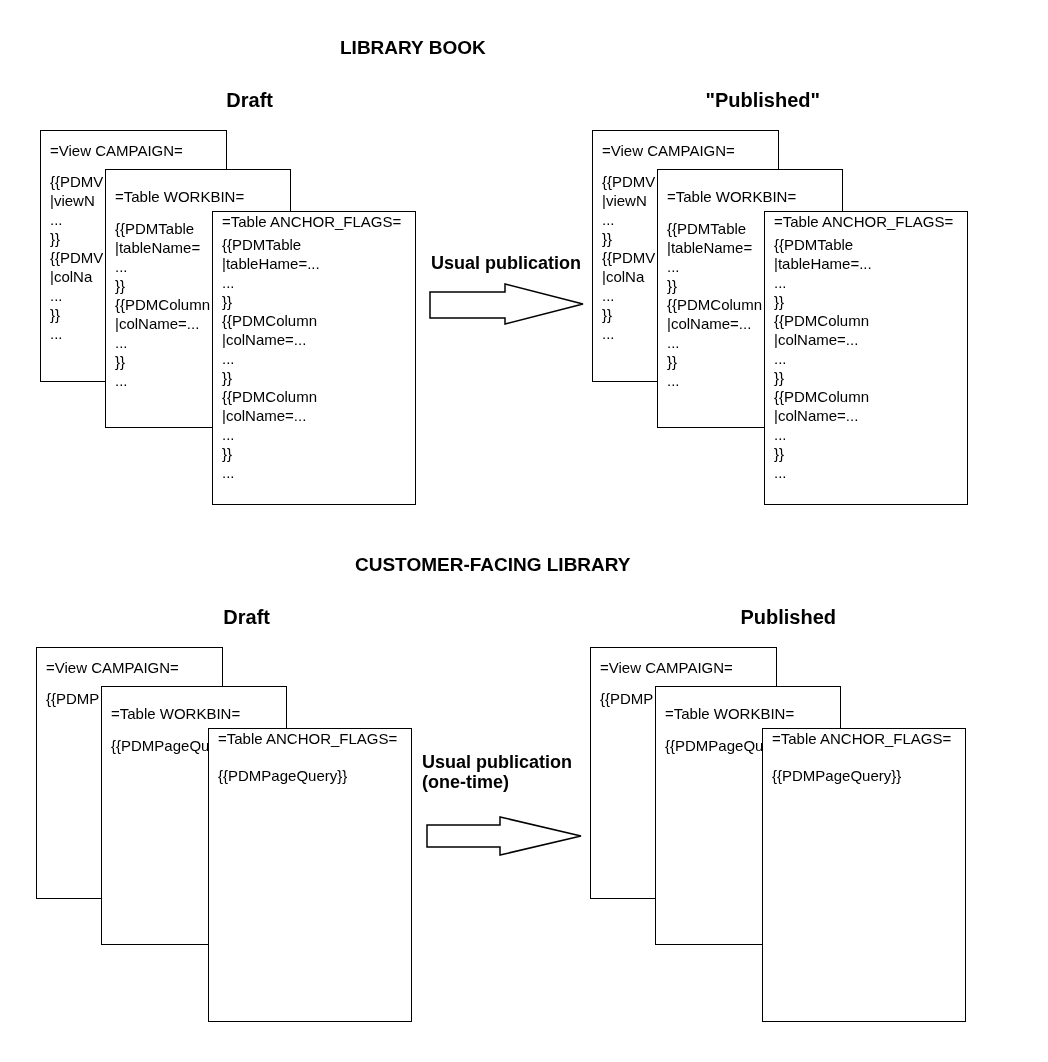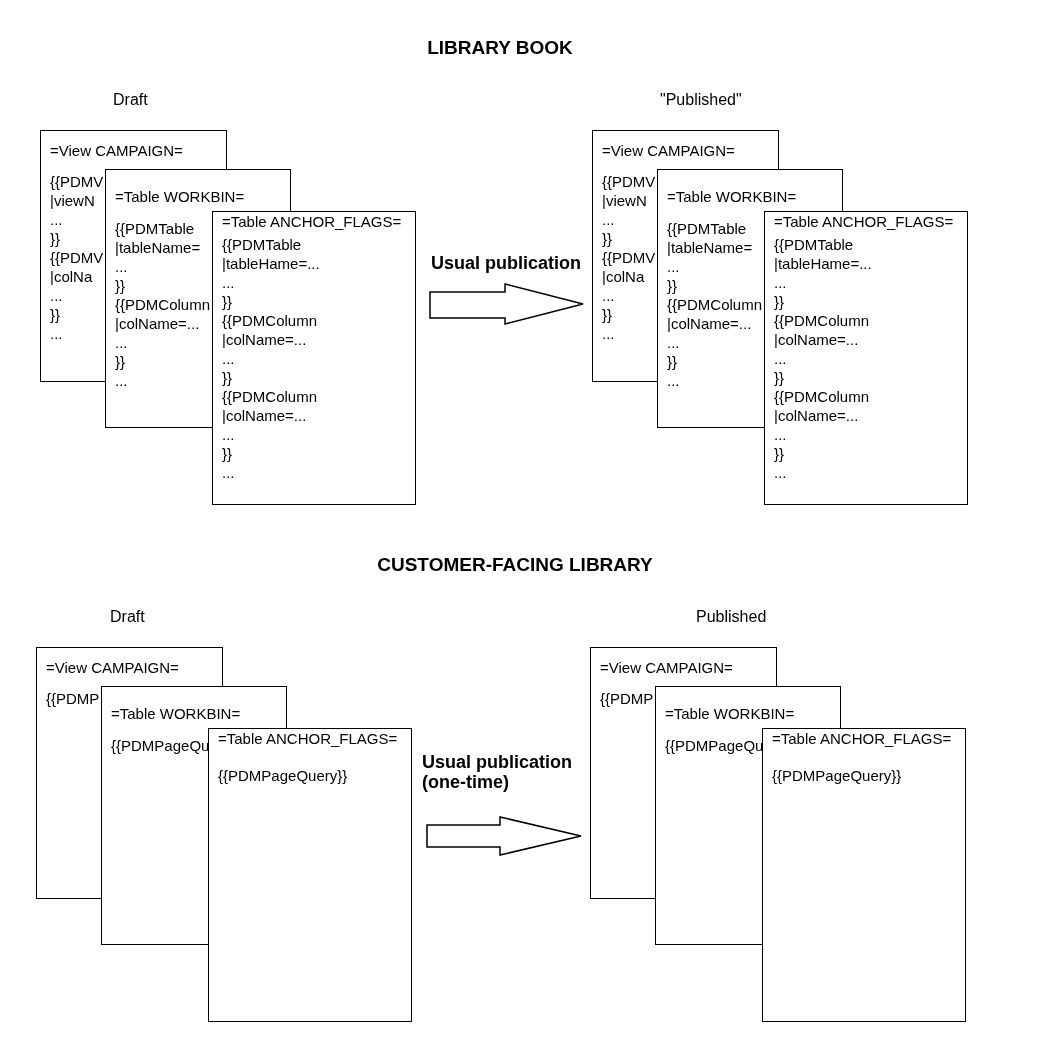--- a/index.html
+++ b/index.html
@@ -14,38 +14,37 @@
     background: #ffffff;
     font-family: "Liberation Sans", sans-serif;
     color: #000000;
     overflow: hidden;
   }
   .section-title {
     position: absolute;
     font-weight: bold;
     font-size: 19px;
     line-height: 23px;
-    text-align: center;
     width: 320px;
   }
   .t-library  { left: 340px; top: 36px; }
   .t-manuals  { left: 355px; top: 553px; }
 
   .col-head {
     position: absolute;
-    font-weight: normal;
-    font-size: 16px;
+    font-weight: bold;
+    font-size: 20px;
     line-height: 22px;
-    text-align: left;
+    text-align: right;
     width: 160px;
   }
   .h-lib-draft { left: 113px; top: 89px; }
   .h-lib-pub   { left: 660px; top: 89px; }
   .h-man-draft { left: 110px; top: 606px; }
-  .h-man-pub   { left: 696px; top: 606px; }
+  .h-man-pub   { left: 676px; top: 606px; }
 
   .stack {
     position: absolute;
     width: 340px;
     height: 375px;
   }
   .pos-tl { left: 40px;  top: 130px; }
   .pos-tr { left: 592px; top: 130px; }
   .pos-bl { left: 36px;  top: 647px; }
   .pos-br { left: 590px; top: 647px; }

